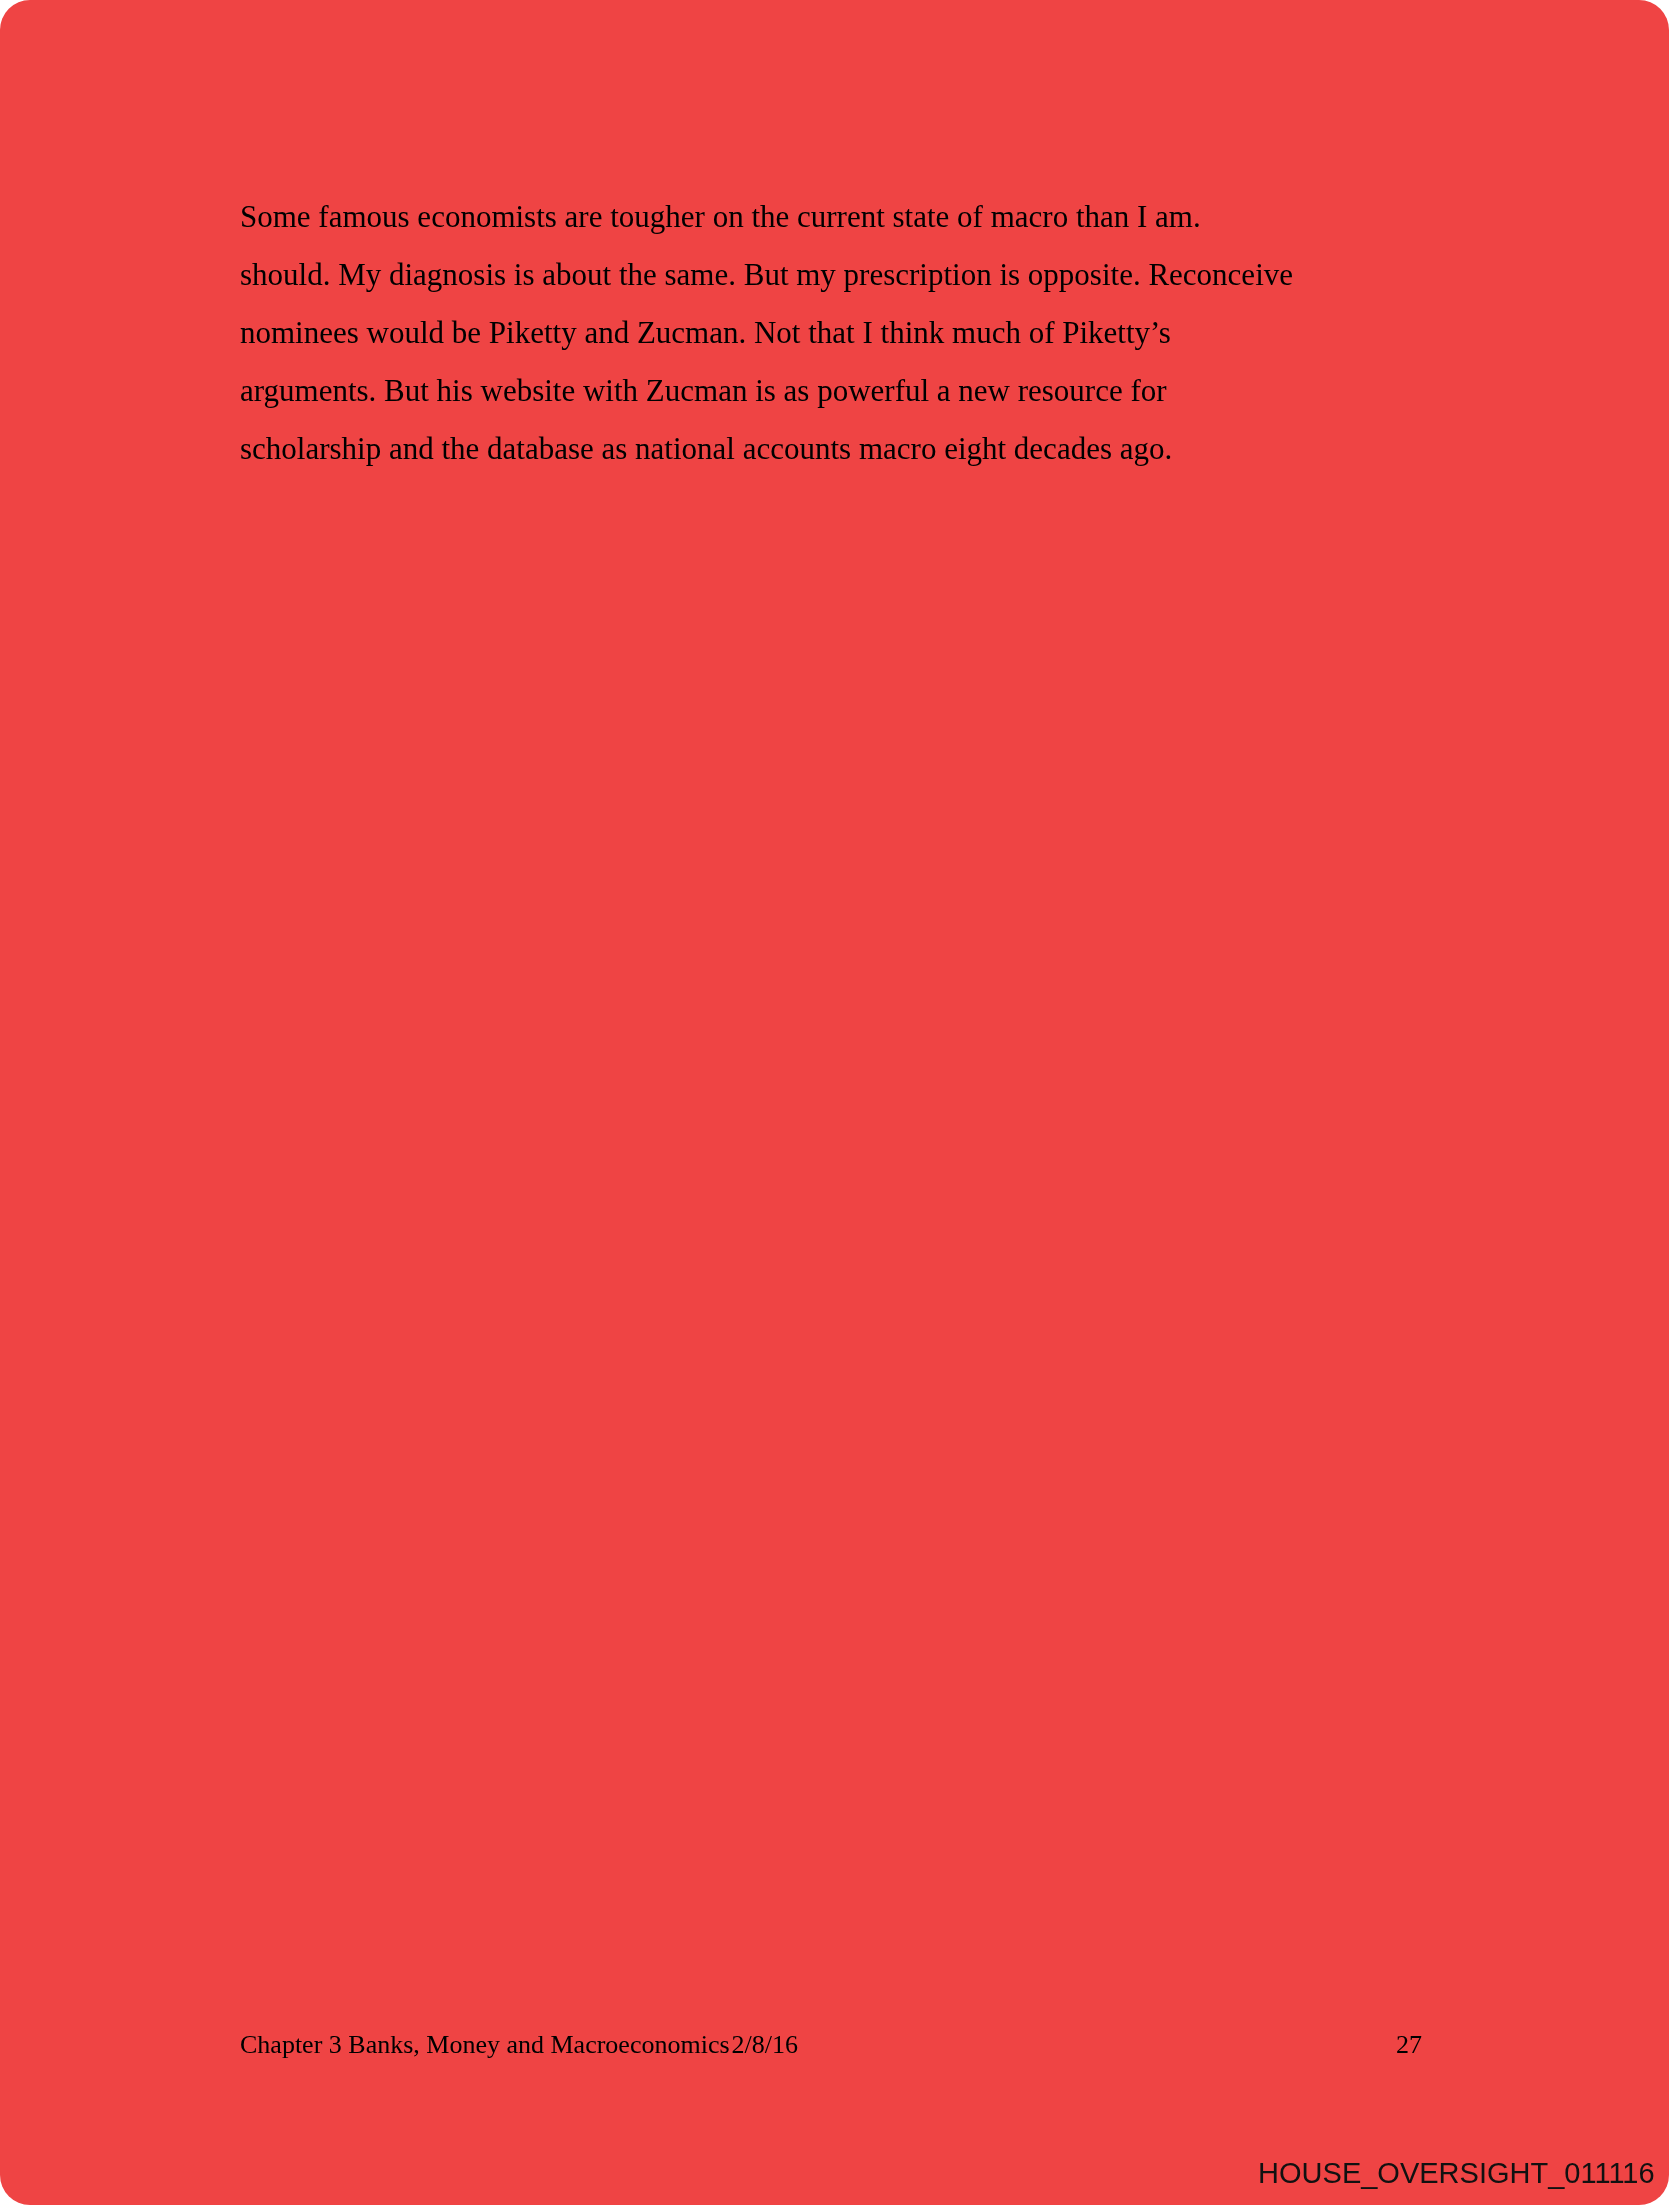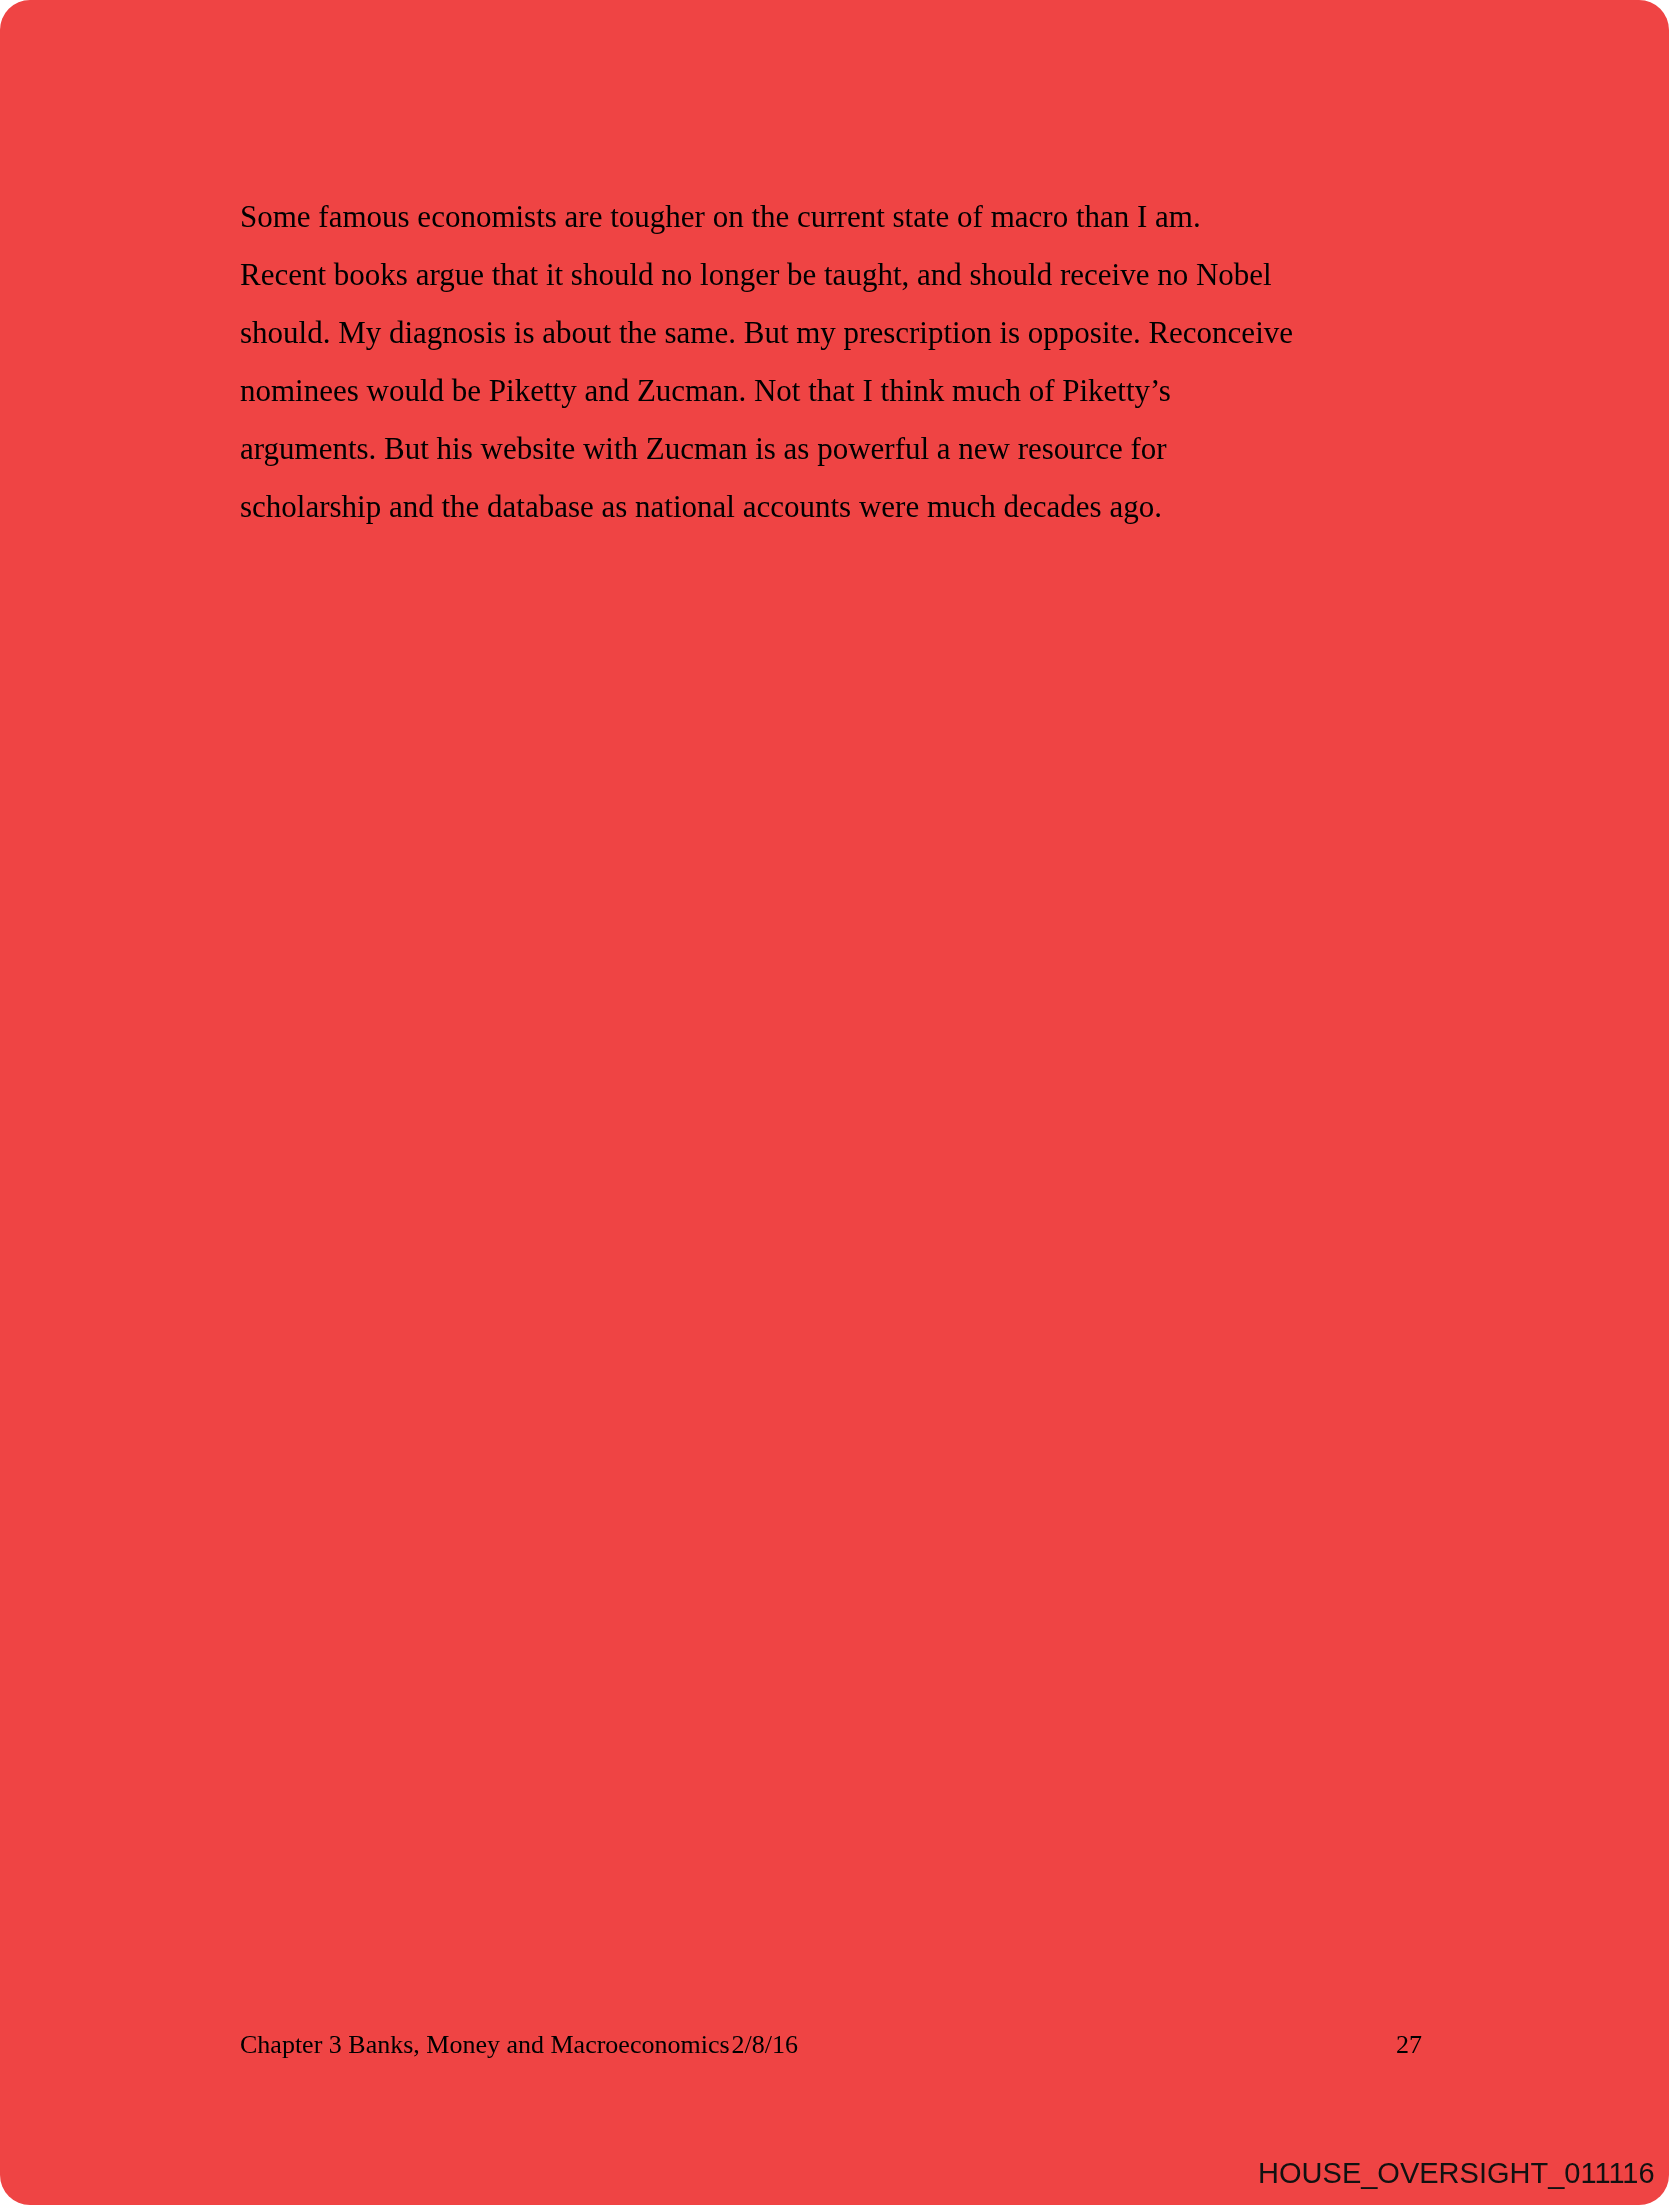--- a/index.html
+++ b/index.html
@@ -62,25 +62,24 @@
     white-space: pre;
   }
 </style>
 </head>
 <body>
 
 <div class="page">
 
   <div class="body-text">
     <div class="line">Some famous economists are tougher on the current state of macro than I am.</div>
-    <div class="line">Recent books argue that it should no longer be taught, and should receive no Nobel</div>
     <div class="line">should. My diagnosis is about the same. But my prescription is opposite. Reconceive</div>
     <div class="line">nominees would be Piketty and Zucman. Not that I think much of Piketty’s</div>
     <div class="line">arguments. But his website with Zucman is as powerful a new resource for</div>
-    <div class="line">scholarship and the database as national accounts were much decades ago.</div>
+    <div class="line">scholarship and the database as national accounts macro eight decades ago.</div>
   </div>
 
   <div class="footer">
     <span class="footer-left"><span>Chapter 3 Banks, Money and Macroeconomics</span><span class="footer-date">2/8/16</span></span>
     <span>27</span>
   </div>
 
   <div class="bates-stamp">HOUSE_OVERSIGHT_011116</div>
 
 </div>

